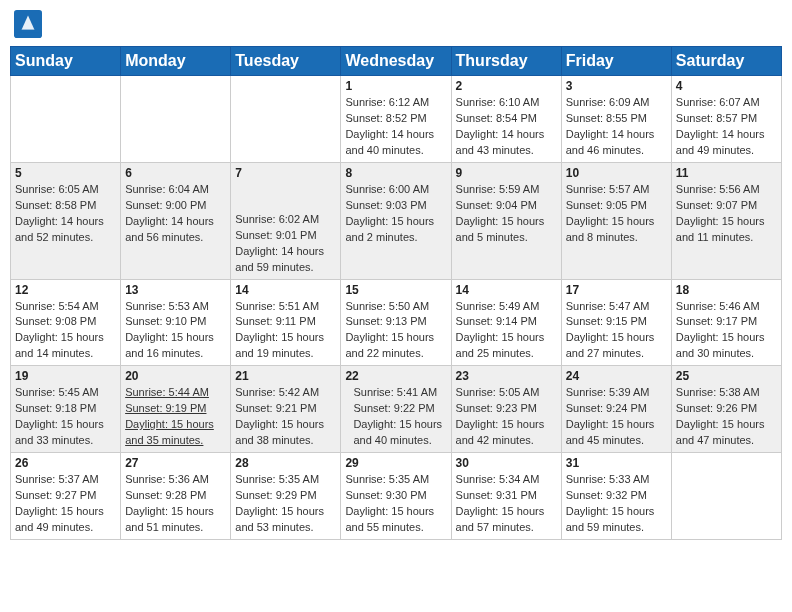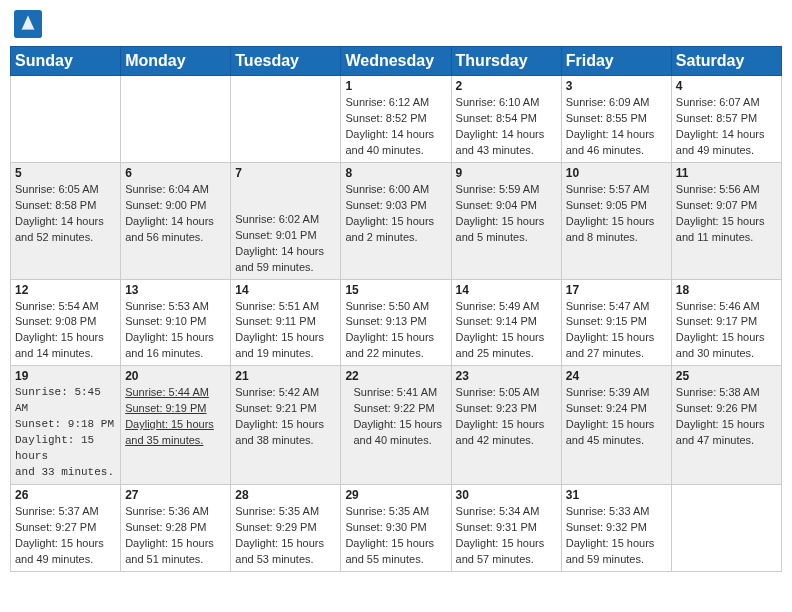--- a/index.html
+++ b/index.html
@@ -254,21 +254,21 @@
           <span class="day-number">18</span>
           <div class="day-info" style="white-space: pre-line;">Sunrise: 5:46 AM
 Sunset: 9:17 PM
 Daylight: 15 hours
 and 30 minutes.</div>
         </td>
       </tr>
       <tr>
         <td>
           <span class="day-number">19</span>
-          <div class="day-info" style="white-space: pre-line; font-family: Liberation Mono, monospace;">Sunrise: 5:45 AM
+          <div class="day-info" style="white-space: pre-line;">Sunrise: 5:45 AM
 Sunset: 9:18 PM
 Daylight: 15 hours
 and 33 minutes.</div>
         </td>
         <td>
           <span class="day-number">20</span>
           <div class="day-info" style="white-space: pre-line; text-decoration: underline;">Sunrise: 5:44 AM
 Sunset: 9:19 PM
 Daylight: 15 hours
 and 35 minutes.</div>

